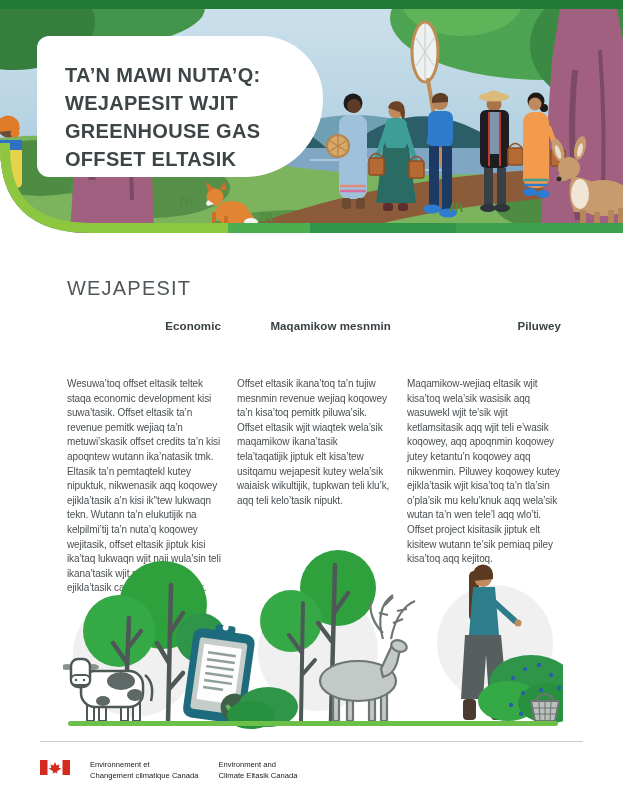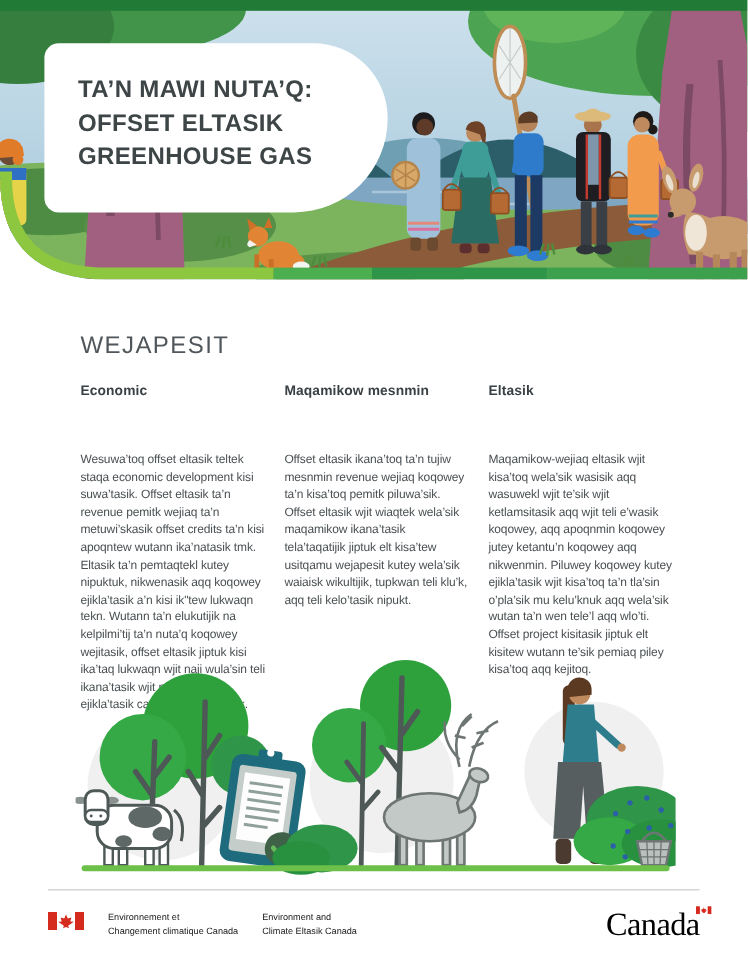--- a/index.html
+++ b/index.html
@@ -25,34 +25,34 @@
     position:absolute; left:67px; top:277px;
     font-size:20px; font-weight:normal; color:#50565a; letter-spacing:1.2px;
   }
   .columns {
     position:absolute; left:67px; top:320px; width:494px;
     display:flex; gap:16px;
   }
   .col { flex:1; }
   .col h3 {
     font-size:11.5px; font-weight:bold; color:#3a4145;
-    margin-bottom:16px; letter-spacing:0.1px;
+    margin-bottom:16px; letter-spacing:0.1px;text-align:right;
   }
   .col p {
     font-size:10px; line-height:14.6px; color:#494f52; letter-spacing:-0.1px;margin-top:45px;
   }
 
   
   .bottom-illo { position:absolute; left:63px; top:543px; }
 
   
   .footer-line { position:absolute; left:40px; right:40px; top:741px; border-top:1px solid #c9cdcf; }
   .footer {
     position:absolute; left:40px; right:36px; top:757px;
-    display:flex; justify-content:space-between; align-items:flex-start;
+    display:flex; justify-content:space-between; align-items:flex-end;
   }
   .footer-left { display:flex; gap:20px; align-items:flex-start; }
   .fip-flag { margin-top:3px; }
   .dept {
     font-size:7.6px; line-height:10.5px; color:#1a1a1a; white-space:pre-line;
     padding-top:3px;
   }
   .wordmark {
     position:relative; font-family:"Liberation Serif", serif;
     font-size:27px; color:#000; letter-spacing:-0.5px; line-height:27px;
@@ -247,38 +247,39 @@
           <rect x="310" y="223" width="146" height="10" fill="#2f9549"></rect>
           <rect x="456" y="223" width="167" height="10" fill="#3ca04c"></rect>
         </g>
 
         <rect x="0" y="0" width="623" height="9" fill="#217b36"></rect>
       </g>
     </svg>
 
     <div class="title-card">
       <div class="line">TA’N MAWI NUTA’Q:</div>
+      <div class="line">WEJAPESIT WJIT</div>
+      <div class="line">GREENHOUSE GAS</div>
       <div class="line">OFFSET ELTASIK</div>
-      <div class="line">GREENHOUSE GAS</div>
     </div>
   </div>
 
   <div class="section-title">WEJAPESIT</div>
 
   <div class="columns">
     <div class="col">
       <h3>Economic</h3>
       <p>Wesuwa’toq offset eltasik teltek staqa economic development kisi suwa’tasik. Offset eltasik ta’n revenue pemitk wejiaq ta’n metuwi’skasik offset credits ta’n kisi apoqntew wutann ika’natasik tmk. Eltasik ta’n pemtaqtekl kutey nipuktuk, nikwenasik aqq koqowey ejikla’tasik a’n kisi ik"tew lukwaqn tekn. Wutann ta’n elukutijik na kelpilmi’tij ta’n nuta’q koqowey wejitasik, offset eltasik jiptuk kisi ika’taq lukwaqn wjit naji wula’sin teli ikana’tasik wjit maqamikow ejikla’tasik carbon mu kelu’knuk.</p>
     </div>
     <div class="col">
       <h3>Maqamikow mesnmin</h3>
       <p>Offset eltasik ikana’toq ta’n tujiw mesnmin revenue wejiaq koqowey ta’n kisa’toq pemitk piluwa’sik. Offset eltasik wjit wiaqtek wela’sik maqamikow ikana’tasik tela’taqatijik jiptuk elt kisa’tew usitqamu wejapesit kutey wela’sik waiaisk wikultijik, tupkwan teli klu’k, aqq teli kelo’tasik nipukt.</p>
     </div>
     <div class="col">
-      <h3>Eltasik</h3>
+      <h3>Piluwey</h3>
       <p>Maqamikow-wejiaq eltasik wjit kisa’toq wela’sik wasisik aqq wasuwekl wjit te’sik wjit ketlamsitasik aqq wjit teli e’wasik koqowey, aqq apoqnmin koqowey jutey ketantu’n koqowey aqq nikwenmin. Piluwey koqowey kutey ejikla’tasik wjit kisa’toq ta’n tla’sin o’pla’sik mu kelu’knuk aqq wela’sik wutan ta’n wen tele’l aqq wlo’ti. Offset project kisitasik jiptuk elt kisitew wutann te’sik pemiaq piley kisa’toq aqq kejitoq.</p>
     </div>
   </div>
 
   <div class="bottom-illo">
     <svg width="500" height="192" viewBox="0 0 500 192">
 
       <g>
         <circle cx="72" cy="112" r="62" fill="#f0f0f0"></circle>
         <circle cx="100" cy="62" r="44" fill="#2ea13c"></circle>
@@ -398,23 +399,15 @@
       <svg class="fip-flag" width="30" height="15" viewBox="0 0 30 15">
         <rect x="0" y="0" width="7.5" height="15" fill="#d52b1e"></rect>
         <rect x="22.5" y="0" width="7.5" height="15" fill="#d52b1e"></rect>
         <path d="M15,2 L16.5,5.5 L19.5,4.5 L18.6,8 L21.5,8.2 L16.8,11.5 L17.5,13.5 L15,12.5 L12.5,13.5 L13.2,11.5 L8.5,8.2 L11.4,8 L10.5,4.5 L13.5,5.5 Z" fill="#d52b1e"></path>
       </svg>
       <div class="dept">Environnement et
 Changement climatique Canada</div>
       <div class="dept">Environment and
 Climate Eltasik Canada</div>
     </div>
-    <div class="wordmark">
-      <span>Canada</span>
-      <svg class="wordmark-flag" width="13" height="7" viewBox="0 0 30 15">
-        <rect x="0" y="0" width="7.5" height="15" fill="#d52b1e"></rect>
-        <rect x="22.5" y="0" width="7.5" height="15" fill="#d52b1e"></rect>
-        <path d="M15,2 L16.5,5.5 L19.5,4.5 L18.6,8 L21.5,8.2 L16.8,11.5 L17.5,13.5 L15,12.5 L12.5,13.5 L13.2,11.5 L8.5,8.2 L11.4,8 L10.5,4.5 L13.5,5.5 Z" fill="#d52b1e"></path>
-      </svg>
-    </div>
   </div>
 
 </div>
 
 </body></html>

